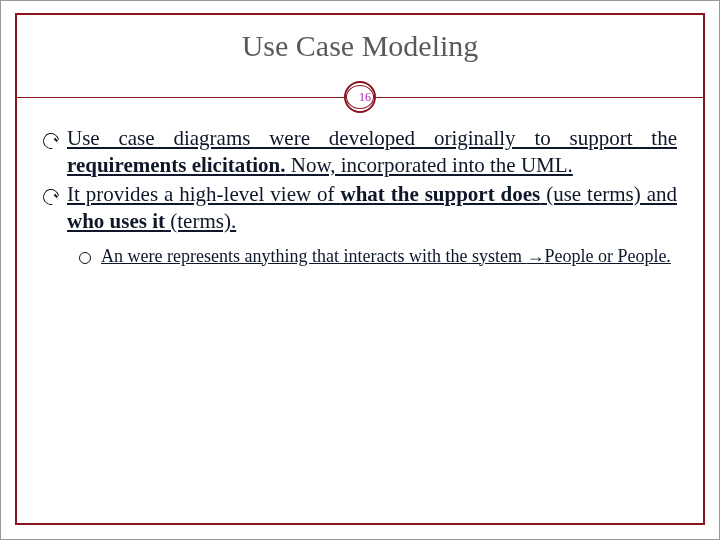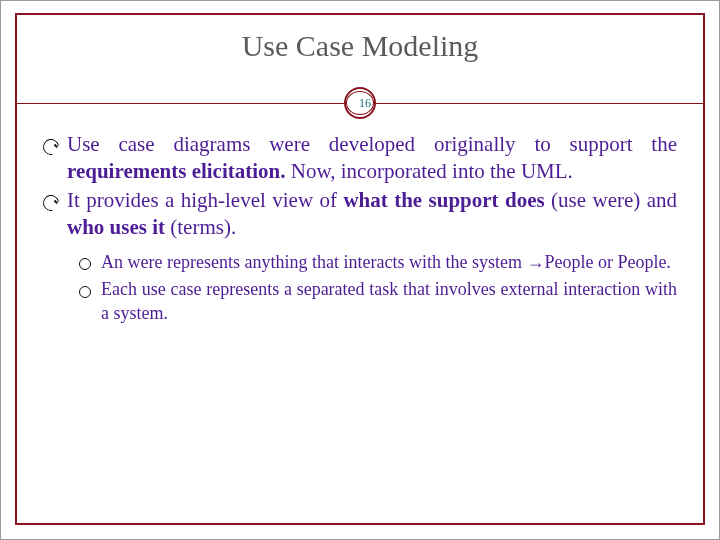--- a/index.html
+++ b/index.html
@@ -15,21 +15,21 @@
     border: 2px solid #8a1520;
     position: relative;
     padding-top: 8px;
   }
   .title {
     text-align: center;
     font-size: 30px;
     color: #5a5a5a;
     font-weight: 400;
     margin-top: 6px;
-    margin-bottom: 22px;
+    margin-bottom: 16px;
   }
   .badge-row {
     position: relative;
     height: 36px;
     margin-bottom: 10px;
   }
   .hline {
     position: absolute;
     left: 0; right: 0;
     top: 50%;
@@ -44,26 +44,27 @@
     border-radius: 50%;
     background: #fff;
     display: flex; align-items: center; justify-content: center;
   }
   .badge-inner {
     width: 44px; height: 24px;
     border: 1px solid #8a1520;
     border-radius: 50%;
     display: flex; align-items: center; justify-content: center;
     font-size: 12px;
-    color: #0f766e;
+    color: #a21caf;
     padding-left: 10px;
   }
   .content {
     padding: 0 26px 0 26px;
-    color: #4c1d95;
+    color: #0f172a;
+    text-decoration: underline;
   }
   .bullets { list-style: none; }
   .bullets > li {
     position: relative;
     padding-left: 24px;
     font-size: 21px;
     line-height: 1.28;
     text-align: justify;
     margin-bottom: 2px;
   }
@@ -118,24 +119,23 @@
         <div class="badge-inner">16</div>
       </div>
     </div>
 
     <div class="content">
       <ul class="bullets">
 
         <li><span class="tail"></span><span>Use case diagrams were developed originally to support the </span><b>requirements elicitation.</b><span>  Now, incorporated into the UML.</span></li>
 
 
-        <li><span class="tail"></span><span> It provides a high-level view of </span><b>what the support does</b><span> (use were) and </span><b>who uses it</b><span> (terms).</span></li>
+        <li><span class="tail"></span><span> It provides a high-level view of </span><b>what the support does</b><span> (use terms) and </span><b>who uses it</b><span> (terms).</span></li>
 
       </ul>
 
       <ul class="sub">
         <li><span>An were represents anything that interacts with the system </span><span class="arrow">→</span><span>People or People.</span></li>
-        <li><span>Each use case represents a separated task that involves external interaction with a system.</span></li>
       </ul>
     </div>
 
   </div>
 </div>
 
 </body></html>

